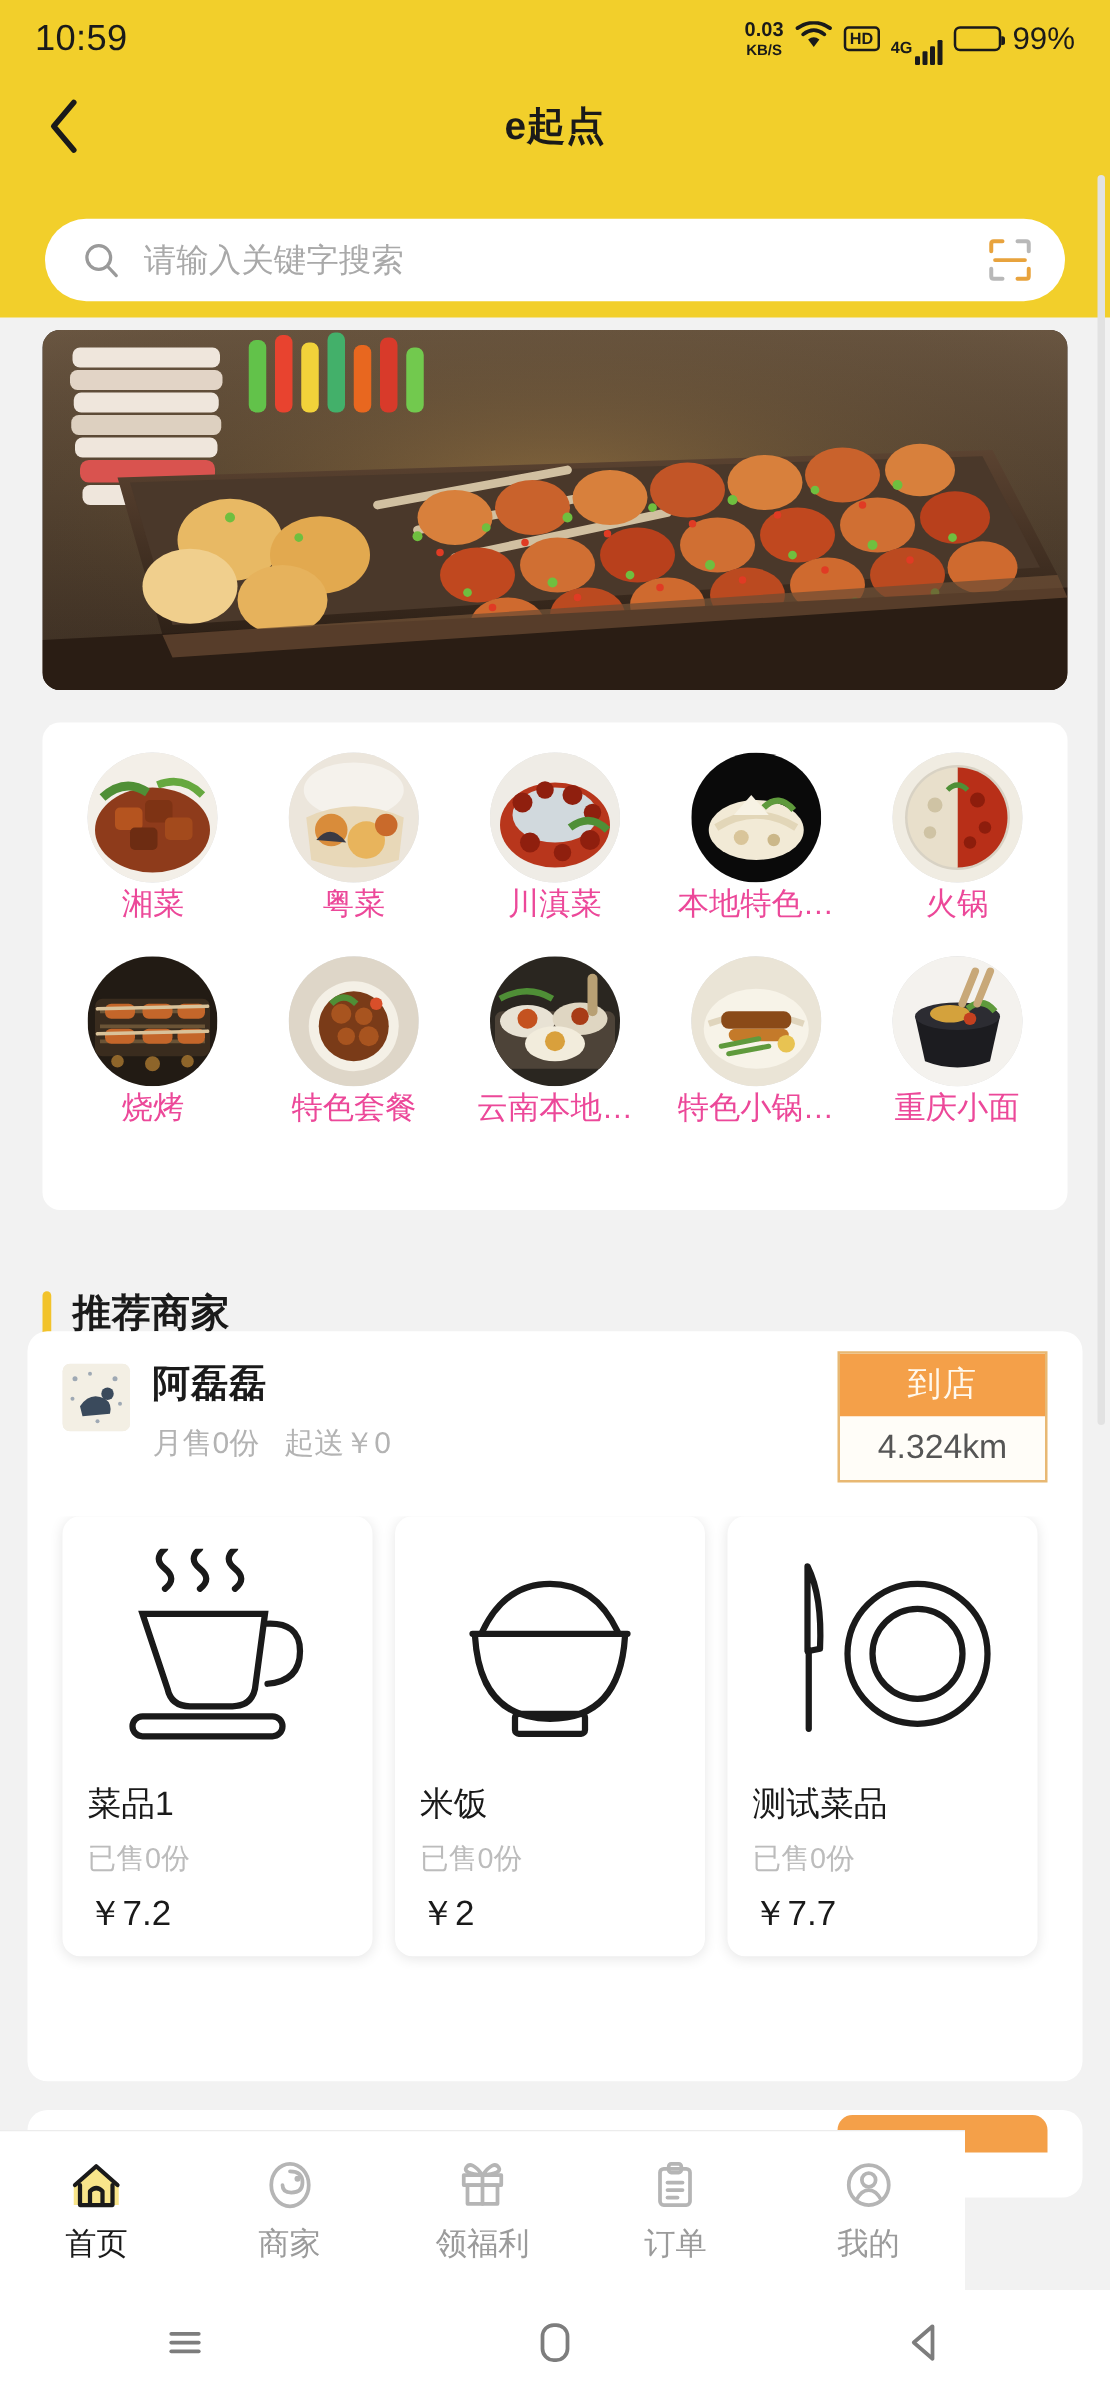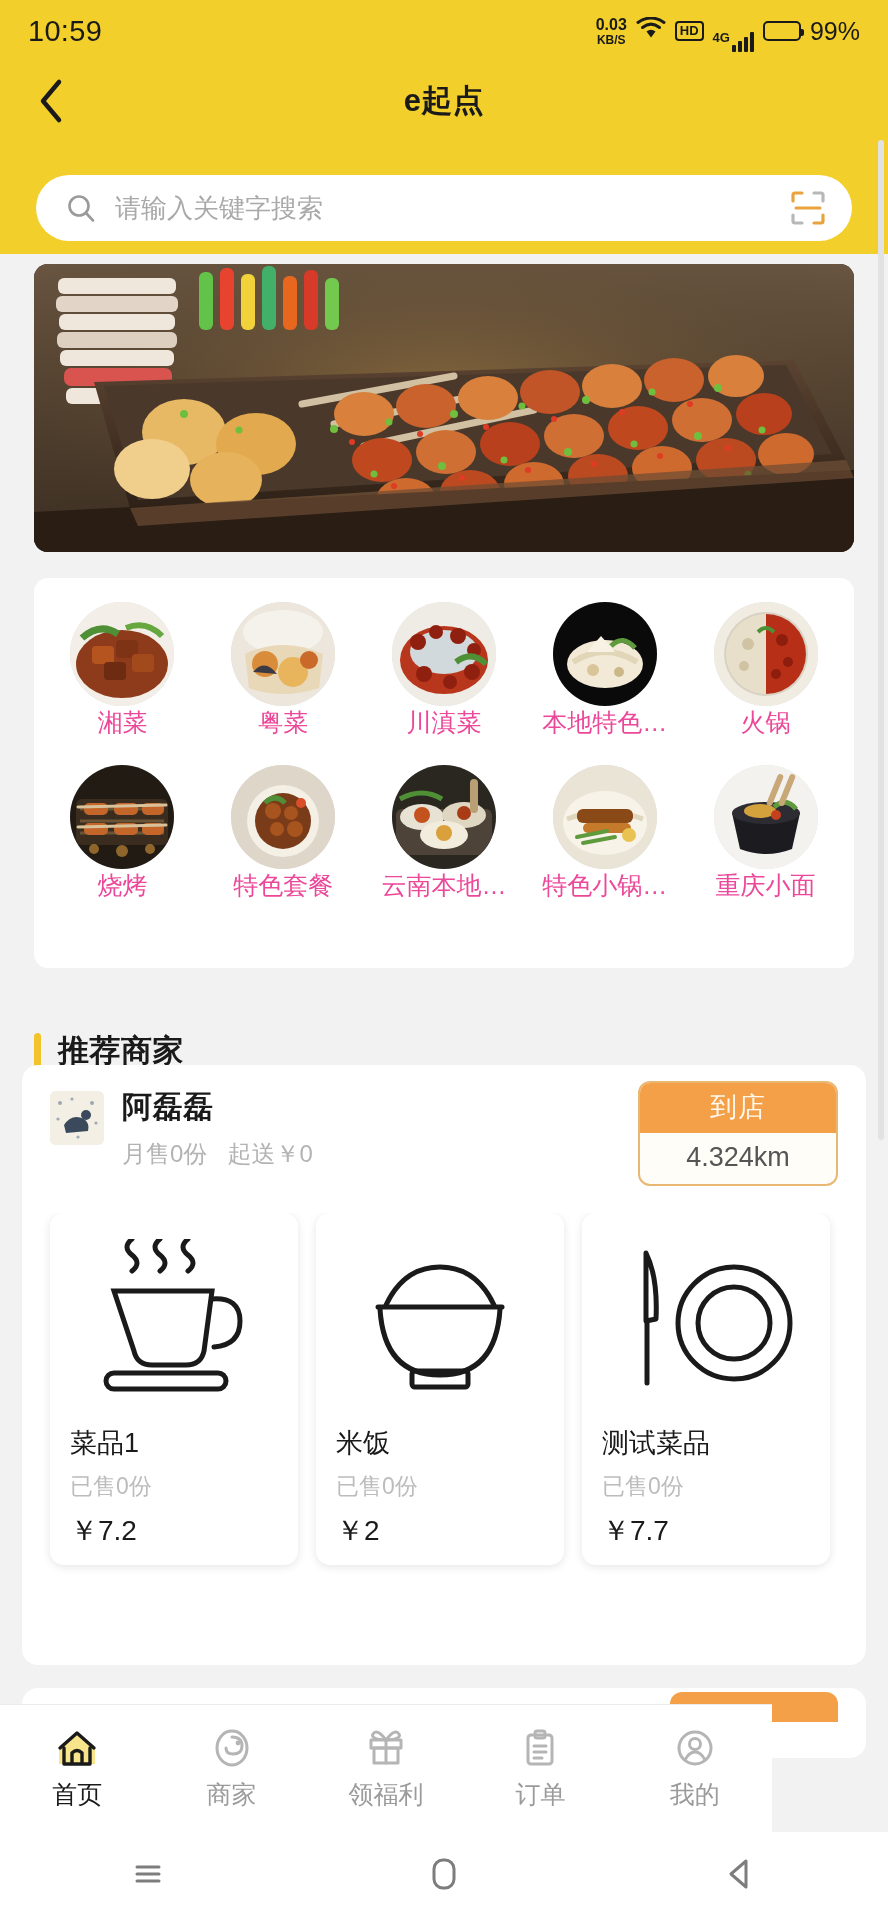--- a/index.html
+++ b/index.html
@@ -167,22 +167,22 @@
   .m-info { margin-left: 18px; }
   .m-name {
     font-size: 30px; font-weight: 700; color: #1a1a1a;
     letter-spacing: 0.5px;
   }
   .m-sub {
     margin-top: 10px; font-size: 24px; color: #b3b3b3;
   }
   .m-badge {
     position: absolute; right: 28px; top: 16px;
-    width: 200px; border: 2px solid #e8b873;
-    border-radius: 12px; overflow: hidden;
+    width: 168px; border: 2px solid #e8b873;
+    border-radius: 0; overflow: hidden;
     background: #fffdf8;
   }
   .m-badge-top {
     background: #f4a049; color: #fff8ec;
     font-size: 27px; text-align: center;
     padding: 6px 0 8px; letter-spacing: 1px;
   }
   .m-badge-bot {
     font-size: 27px; color: #555; text-align: center;
     padding: 9px 0 11px;

